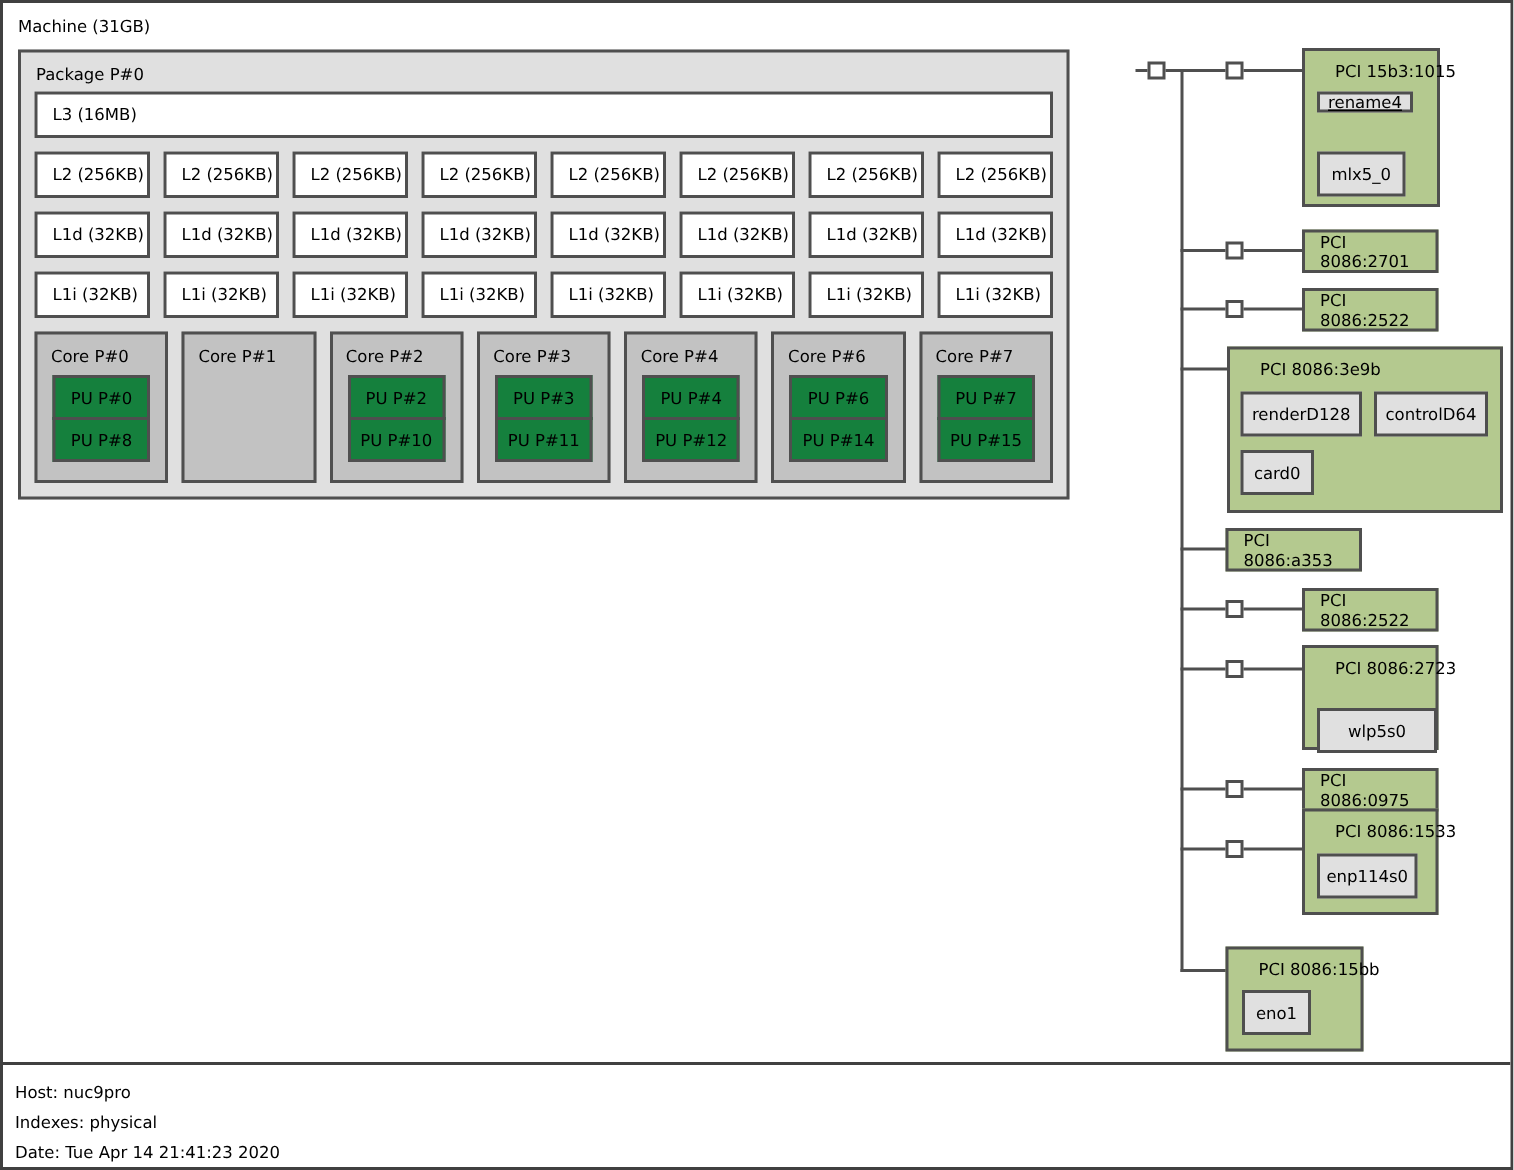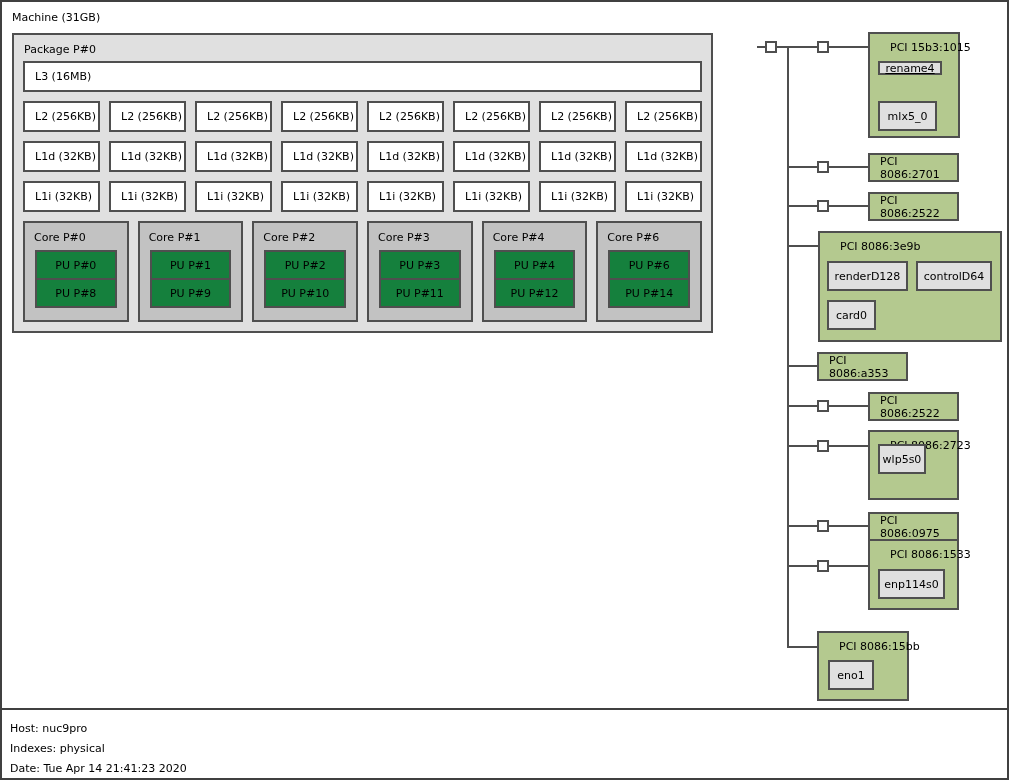--- a/index.html
+++ b/index.html
@@ -90,24 +90,20 @@
       <div class="core-row">
         <div class="core-box">
           <div class="core-label">Core P#0</div>
           <div class="pu-stack">
             <div class="pu-box">PU P#0</div>
             <div class="pu-box">PU P#8</div>
           </div>
         </div>
         <div class="core-box">
           <div class="core-label">Core P#1</div>
-          <div class="pu-stack">
-            <div class="pu-box">PU P#1</div>
-            <div class="pu-box">PU P#9</div>
-          </div>
         </div>
         <div class="core-box">
           <div class="core-label">Core P#2</div>
           <div class="pu-stack">
             <div class="pu-box">PU P#2</div>
             <div class="pu-box">PU P#10</div>
           </div>
         </div>
         <div class="core-box">
           <div class="core-label">Core P#3</div>
@@ -121,20 +117,27 @@
           <div class="pu-stack">
             <div class="pu-box">PU P#4</div>
             <div class="pu-box">PU P#12</div>
           </div>
         </div>
         <div class="core-box">
           <div class="core-label">Core P#6</div>
           <div class="pu-stack">
             <div class="pu-box">PU P#6</div>
             <div class="pu-box">PU P#14</div>
+          </div>
+        </div>
+        <div class="core-box">
+          <div class="core-label">Core P#7</div>
+          <div class="pu-stack">
+            <div class="pu-box">PU P#7</div>
+            <div class="pu-box">PU P#15</div>
           </div>
         </div>
       </div>
     </div>
 
     <div class="hline" style="left:755px; top:44px; width:111px;"></div>
     <div class="vline" style="left:785px; top:44px; height:602px;"></div>
     <div class="hline" style="left:785px; top:164px; width:81px;"></div>
     <div class="hline" style="left:785px; top:203px; width:81px;"></div>
     <div class="hline" style="left:785px; top:243px; width:33px;"></div>
@@ -170,21 +173,21 @@
       <div class="os-box" style="left:96px; top:28px; width:76px; height:30px;">controlD64</div>
       <div class="os-box" style="left:7px; top:67px; width:49px; height:30px;">card0</div>
     </div>
 
     <div class="pci-box leaf" style="left:815px; top:350px; width:91px; height:29px;">PCI 8086:a353</div>
 
     <div class="pci-box leaf" style="left:866px; top:390px; width:91px; height:29px;">PCI 8086:2522</div>
 
     <div class="pci-box" style="left:866px; top:428px; width:91px; height:70px;">
       <div class="pci-label">PCI 8086:2723</div>
-      <div class="os-box" style="left:8px; top:12px; width:48px; height:30px;">wlp5s0</div>
+      <div class="os-box" style="left:8px; top:40px; width:80px; height:30px;">wlp5s0</div>
     </div>
 
     <div class="pci-box leaf" style="left:866px; top:510px; width:91px; height:29px;">PCI 8086:0975</div>
 
     <div class="pci-box" style="left:866px; top:537px; width:91px; height:71px;">
       <div class="pci-label">PCI 8086:1533</div>
       <div class="os-box" style="left:8px; top:28px; width:67px; height:30px;">enp114s0</div>
     </div>
 
     <div class="pci-box" style="left:815px; top:629px; width:92px; height:70px;">

